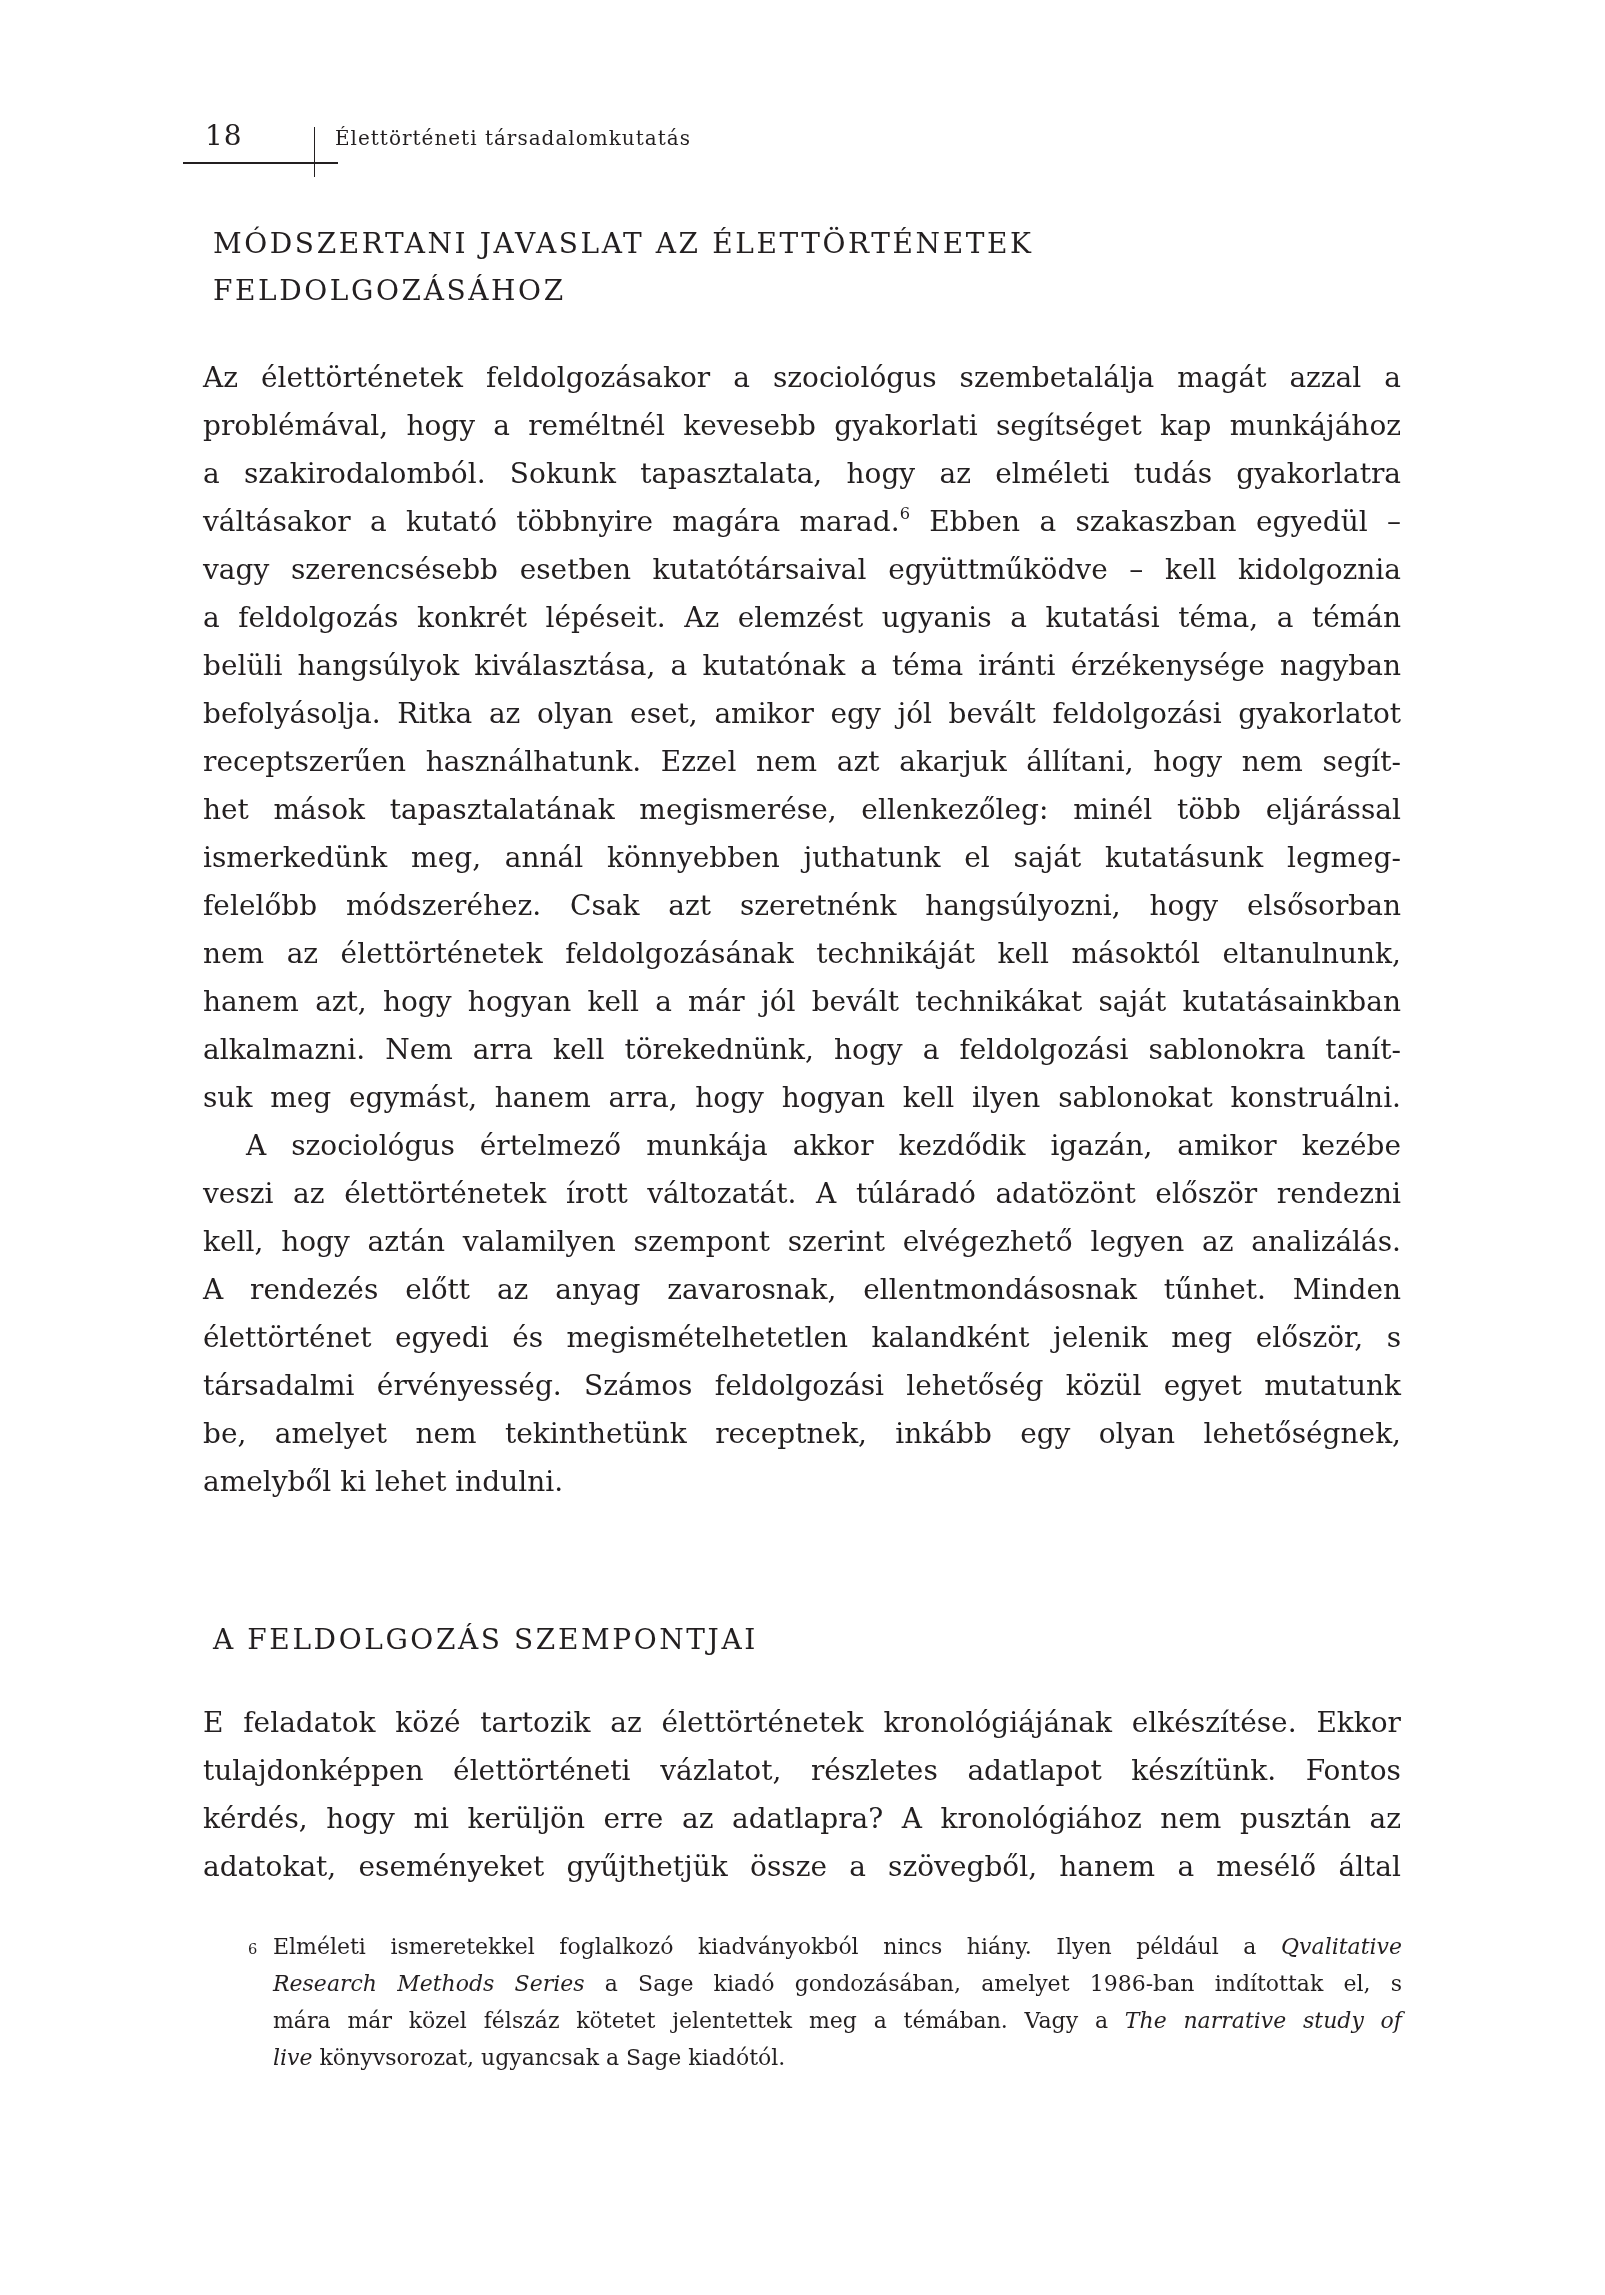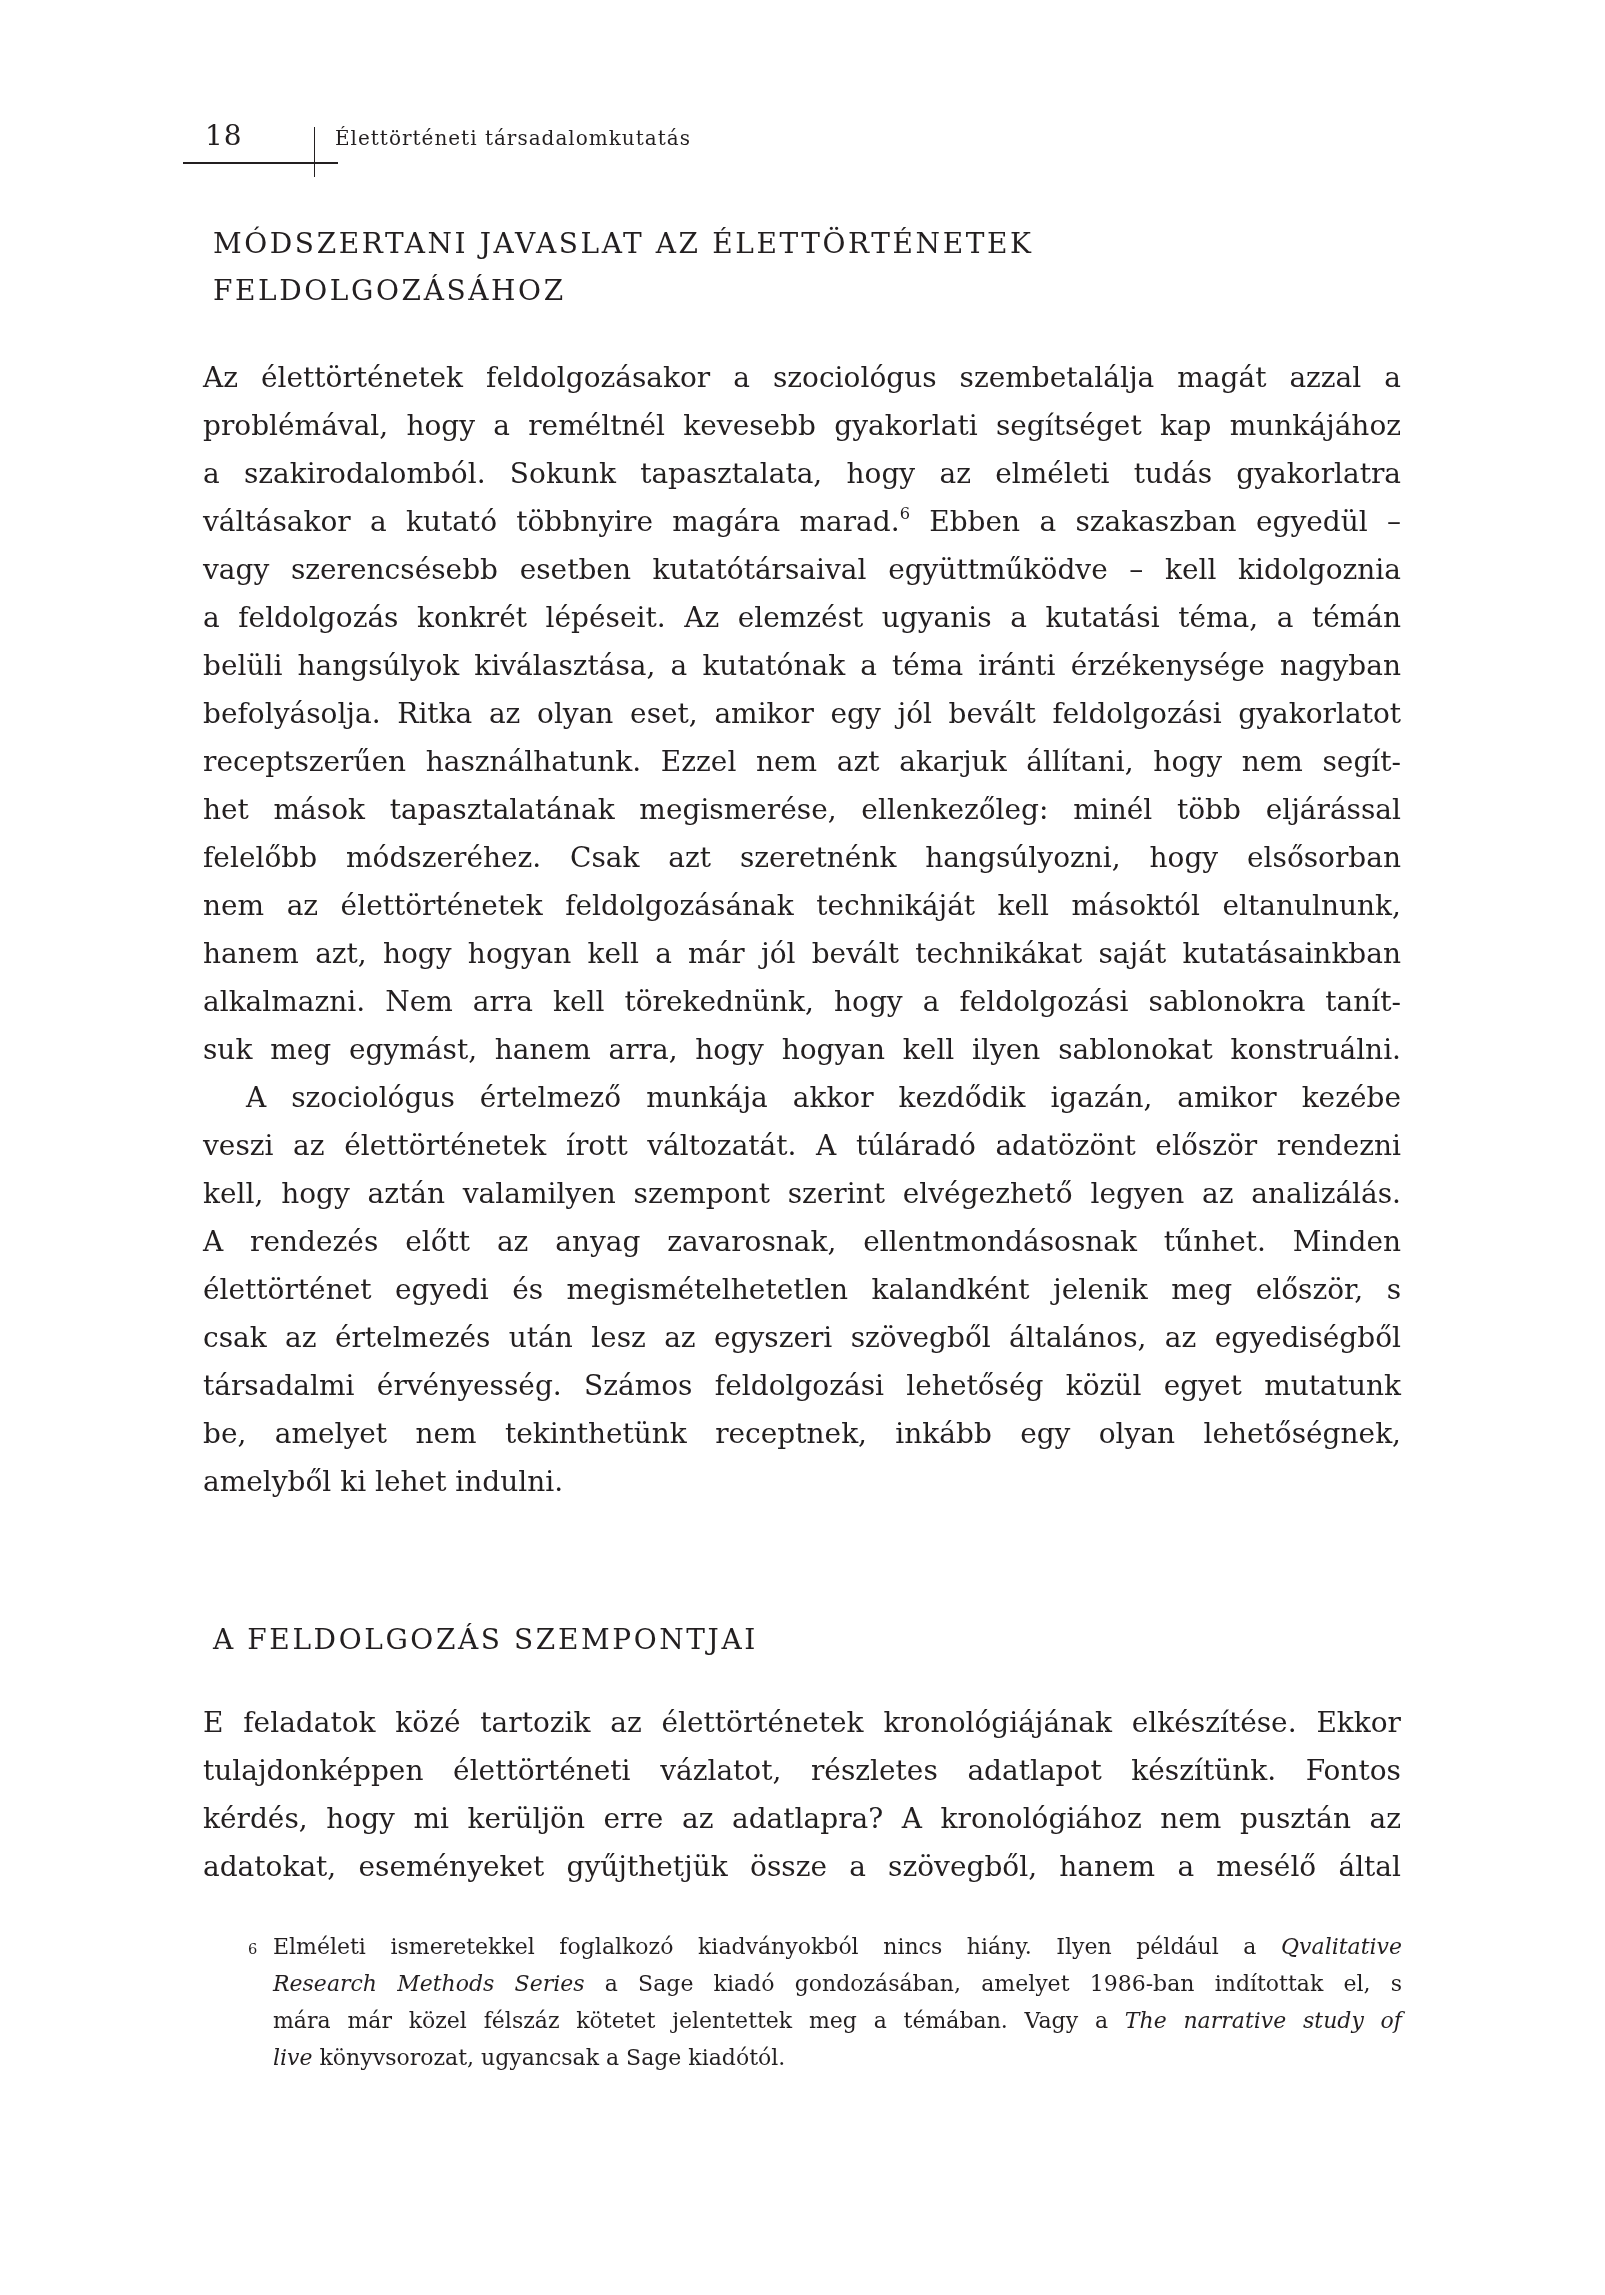--- a/index.html
+++ b/index.html
@@ -43,32 +43,32 @@
   <span class="line" style="word-spacing: 0px;">Az élettörténetek feldolgozásakor a szociológus szembetalálja magát azzal a</span>
   <span class="line" style="word-spacing: 0px;">problémával, hogy a reméltnél kevesebb gyakorlati segítséget kap munkájához</span>
   <span class="line" style="word-spacing: 0px;">a szakirodalomból. Sokunk tapasztalata, hogy az elméleti tudás gyakorlatra</span>
   <span class="line" style="transform: scaleX(1); transform-origin: left center; width: 1198px;"><span>váltásakor a kutató többnyire magára marad.</span><sup class="fnref">6</sup><span> Ebben a szakaszban egyedül –</span></span>
   <span class="line" style="word-spacing: 0px;">vagy szerencsésebb esetben kutatótársaival együttműködve – kell kidolgoznia</span>
   <span class="line" style="word-spacing: 0px;">a feldolgozás konkrét lépéseit. Az elemzést ugyanis a kutatási téma, a témán</span>
   <span class="line" style="word-spacing: 0px;">belüli hangsúlyok kiválasztása, a kutatónak a téma iránti érzékenysége nagyban</span>
   <span class="line" style="word-spacing: 0px;">befolyásolja. Ritka az olyan eset, amikor egy jól bevált feldolgozási gyakorlatot</span>
   <span class="line" style="word-spacing: 0px;">receptszerűen használhatunk. Ezzel nem azt akarjuk állítani, hogy nem segít-</span>
   <span class="line" style="word-spacing: 0px;">het mások tapasztalatának megismerése, ellenkezőleg: minél több eljárással</span>
+  <span class="line" style="word-spacing: 0px;">ismerkedünk meg, annál könnyebben juthatunk el saját kutatásunk legmeg-</span>
   <span class="line" style="word-spacing: 0px;">felelőbb módszeréhez. Csak azt szeretnénk hangsúlyozni, hogy elsősorban</span>
   <span class="line" style="word-spacing: 0px;">nem az élettörténetek feldolgozásának technikáját kell másoktól eltanulnunk,</span>
   <span class="line" style="word-spacing: 0px;">hanem azt, hogy hogyan kell a már jól bevált technikákat saját kutatásainkban</span>
   <span class="line" style="word-spacing: 0px;">alkalmazni. Nem arra kell törekednünk, hogy a feldolgozási sablonokra tanít-</span>
   <span class="line" style="word-spacing: 0px;">suk meg egymást, hanem arra, hogy hogyan kell ilyen sablonokat konstruálni.</span>
 
   <span class="line indent" style="word-spacing: 0px;">A szociológus értelmező munkája akkor kezdődik igazán, amikor kezébe</span>
   <span class="line" style="word-spacing: 0px;">veszi az élettörténetek írott változatát. A túláradó adatözönt először rendezni</span>
   <span class="line" style="word-spacing: 0px;">kell, hogy aztán valamilyen szempont szerint elvégezhető legyen az analizálás.</span>
   <span class="line" style="word-spacing: 0px;">A rendezés előtt az anyag zavarosnak, ellentmondásosnak tűnhet. Minden</span>
   <span class="line" style="word-spacing: 0px;">élettörténet egyedi és megismételhetetlen kalandként jelenik meg először, s</span>
-  <span class="line" style="word-spacing: 0px;">csak az értelmezés után lesz az egyszeri szövegből általános, az egyediségből</span>
   <span class="line" style="word-spacing: 0px;">társadalmi érvényesség. Számos feldolgozási lehetőség közül egyet mutatunk</span>
   <span class="line" style="word-spacing: 0px;">be, amelyet nem tekinthetünk receptnek, inkább egy olyan lehetőségnek,</span>
   <span class="line last">amelyből ki lehet indulni.</span>
 </div>
 
 <div class="section-heading" style="top:1616px;">
   <span class="hline">A FELDOLGOZÁS SZEMPONTJAI</span>
 </div>
 
 <div class="body-block" style="top:1699px;">

